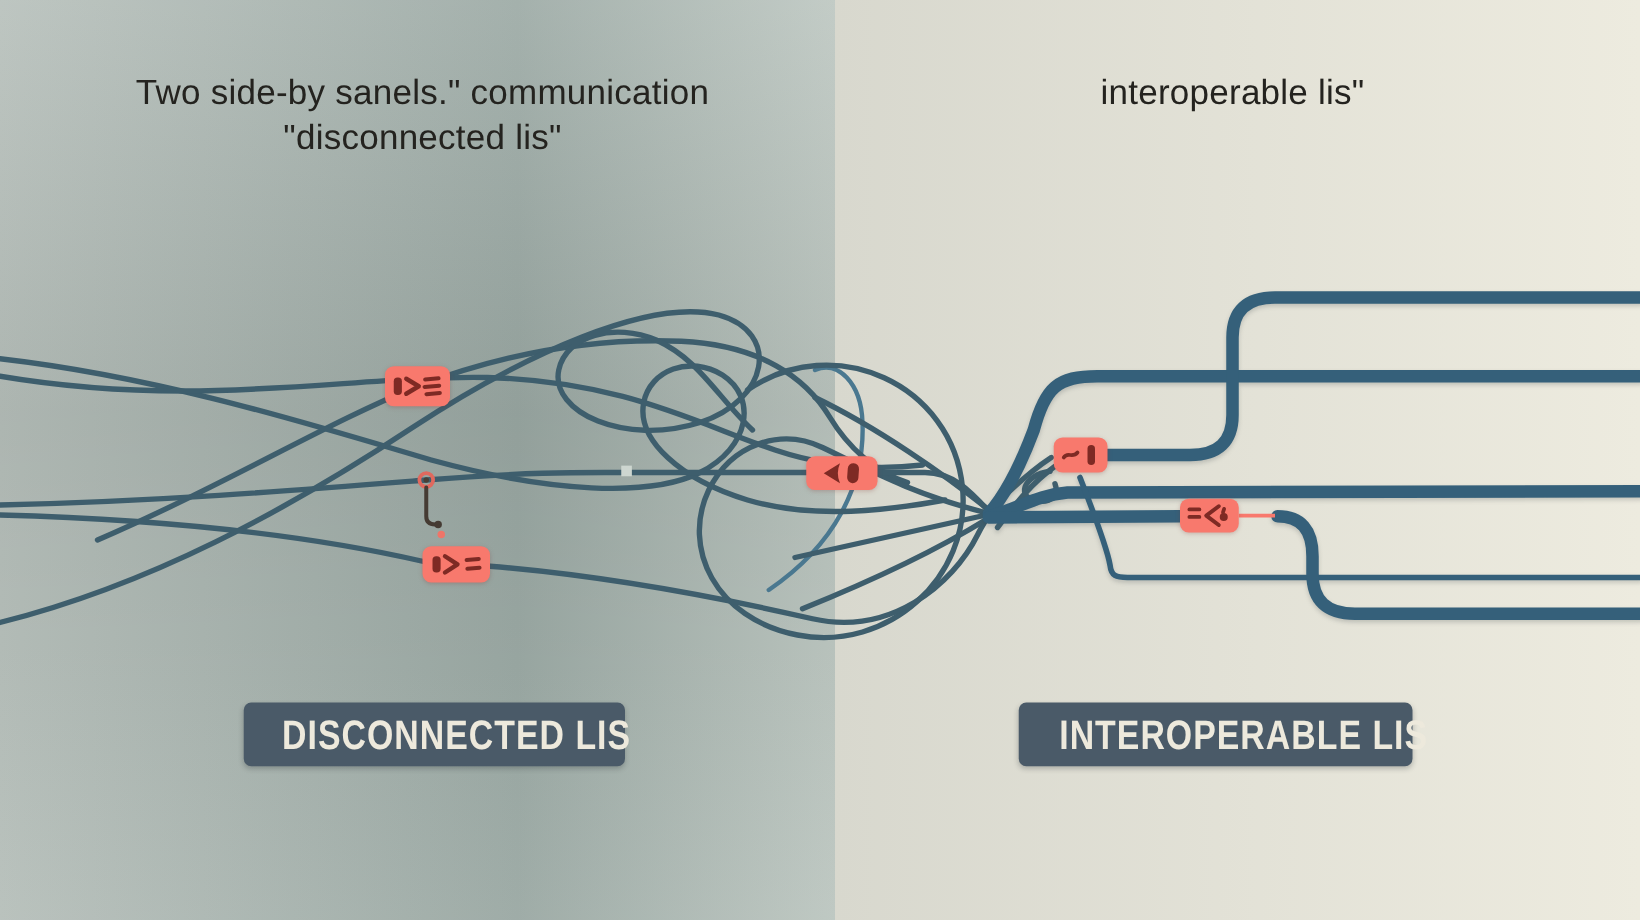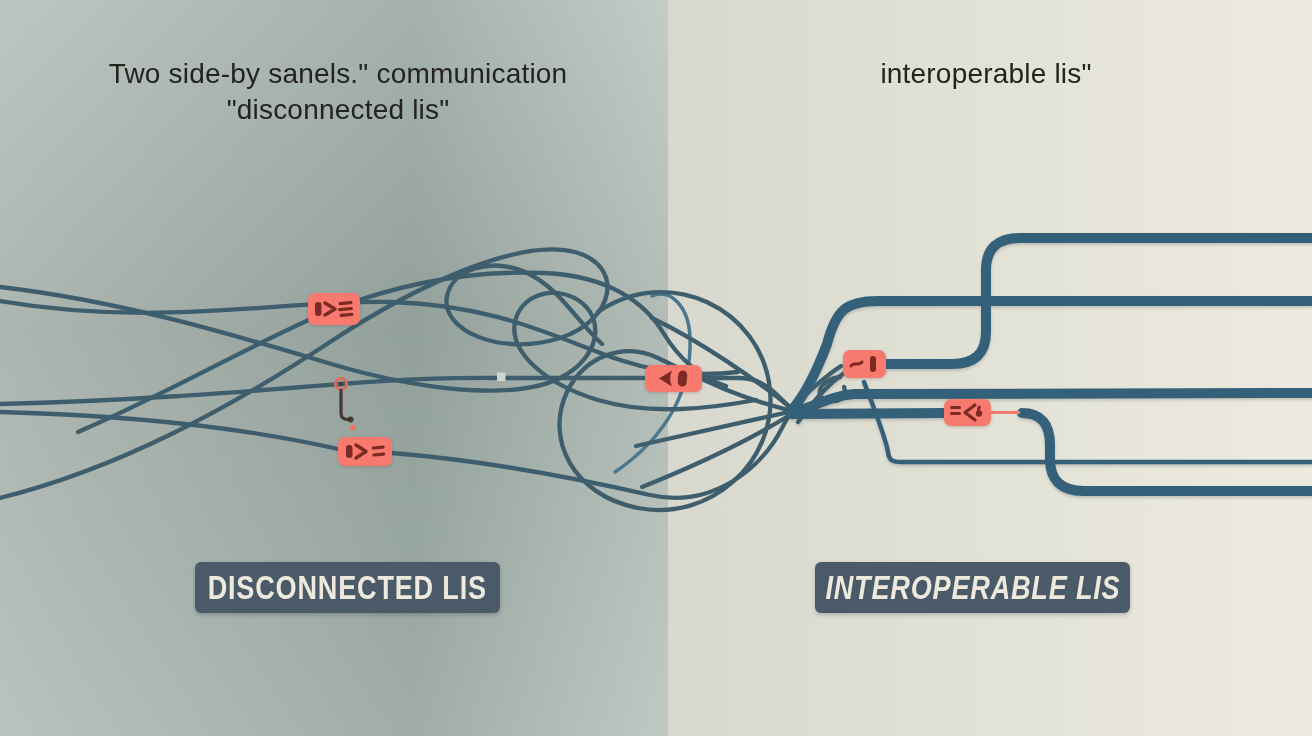--- a/index.html
+++ b/index.html
@@ -18,26 +18,26 @@
   .panel-left::after{content:"";position:absolute;inset:0;
     background:linear-gradient(180deg,rgba(255,255,255,.10),rgba(0,0,0,.05) 45%,rgba(0,0,0,.02) 72%,rgba(255,255,255,.05));}
   .panel-right{left:668px;width:644px;
     background:linear-gradient(to right,var(--right-bg-start),var(--right-bg-end));}
   svg.art{position:absolute;left:0;top:0;}
   .heading{position:absolute;top:56px;text-align:center;color:var(--heading-text);
     font-size:28px;line-height:36px;font-weight:500;letter-spacing:.2px;}
   .heading-left{left:10px;width:656px;}
   .heading-right{left:672px;width:628px;}
   .label-box{position:absolute;top:562px;height:51px;background:var(--label-bg);
-    border-radius:6px;display:flex;align-items:center;justify-content:center;
+    border-radius:6px;display:flex;align-items:center;justify-content:flex-start;
     box-shadow:0 2px 4px rgba(30,40,45,.25);}
   .label-box span{color:var(--label-text);font-weight:700;font-size:33px;
     letter-spacing:1px;transform:scaleX(.82);white-space:nowrap;}
   .label-left{left:195px;width:305px;}
-  .label-right{left:815px;width:315px;font-style:italic;}
+  .label-right{left:815px;width:315px;}
   .tangle path{stroke:var(--wire);stroke-width:4.3;fill:none;stroke-linecap:round;}
   .tangle path.lt{stroke:var(--wire-light);stroke-width:3.5;}
   .clean path{stroke:var(--wire-right);stroke-width:10;fill:none;stroke-linecap:round;}
   .clean path.thin{stroke-width:4.5;}
   .clean path.fan{stroke:var(--wire);stroke-width:4.3;}
   .clean{filter:drop-shadow(0 2px 1.5px rgba(50,60,65,.22));}
   .connector rect.body{fill:var(--connector-fill);}
   .connector{filter:drop-shadow(0 1.5px 1.5px rgba(120,40,35,.25));}
   .g-stroke{stroke:var(--connector-glyph);fill:none;stroke-linecap:round;stroke-linejoin:round;}
   .g-fill{fill:var(--connector-glyph);}

